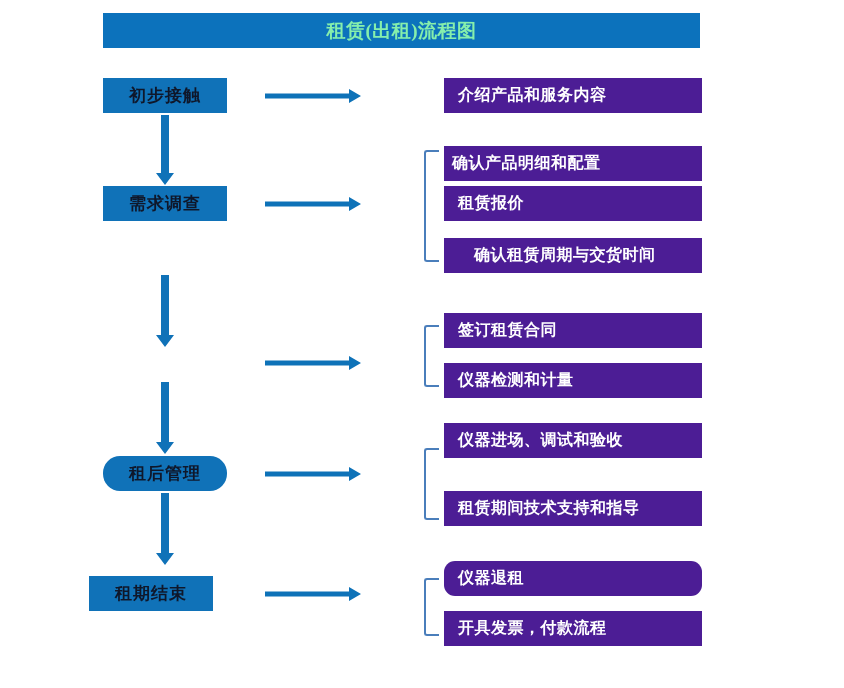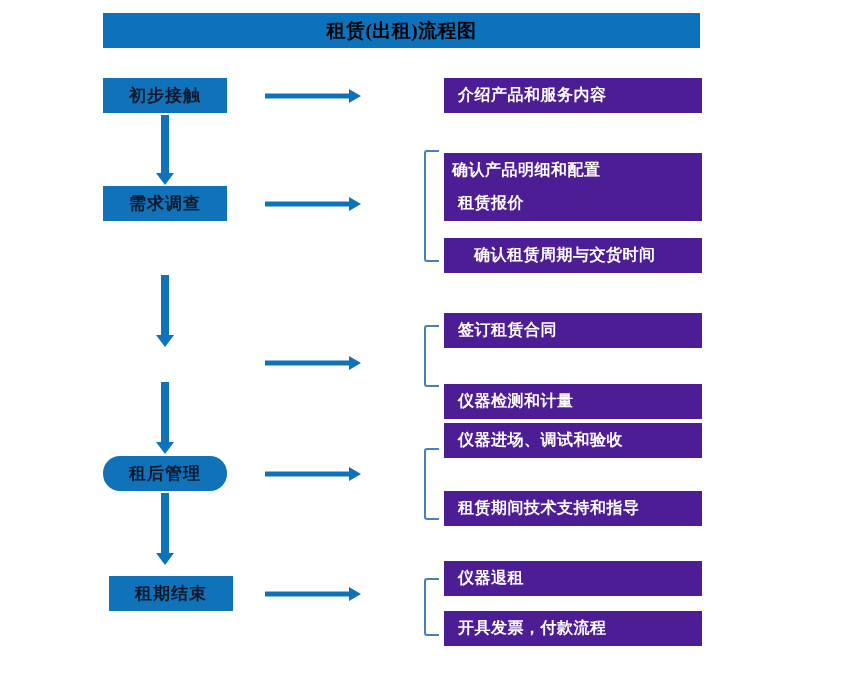--- a/index.html
+++ b/index.html
@@ -19,21 +19,21 @@
   }
 
   
   .title-bar {
     position: absolute;
     left: 103px;
     top: 13px;
     width: 597px;
     height: 35px;
     background: #0C72BC;
-    color: #000000;
+    color: #86efac;
     font-size: 19px;
     font-weight: bold;
     display: flex;
     align-items: center;
     justify-content: center;
     letter-spacing: 0.5px;
   }
 
   
   .stage-box {
@@ -109,61 +109,61 @@
   </svg>
 
   <div class="stage-box" style="left:103px; top:186px;">需求调查</div>
 
   <svg class="arrow-right" style="left:265px; top:196px;" viewBox="0 0 96 16">
     <path d="M0 5.5 H84 V1 L96 8 L84 15 V10.5 H0 Z" fill="#0E72B8"></path>
   </svg>
 
   <div class="bracket" style="top:150px; height:112px;"></div>
 
-  <div class="detail-box" style="top:153px;padding-left:8px;">确认产品明细和配置</div>
+  <div class="detail-box" style="top:146px;padding-left:8px;">确认产品明细和配置</div>
   <div class="detail-box" style="top:186px;">租赁报价</div>
   <div class="detail-box" style="top:238px;padding-left:30px;">确认租赁周期与交货时间</div>
 
   <svg class="arrow-down" style="left:156px; top:275px; height:72px;" viewBox="0 0 18 72" preserveAspectRatio="none">
     <path d="M5 0 H13 V60 H18 L9 72 L0 60 H5 Z" fill="#1072B8"></path>
   </svg>
 
 
   <svg class="arrow-right" style="left:265px; top:355px;" viewBox="0 0 96 16">
     <path d="M0 5.5 H84 V1 L96 8 L84 15 V10.5 H0 Z" fill="#0E72B8"></path>
   </svg>
 
   <div class="bracket" style="top:325px; height:62px;"></div>
 
   <div class="detail-box" style="top:313px;">签订租赁合同</div>
-  <div class="detail-box" style="top:384px;">仪器检测和计量</div>
+  <div class="detail-box" style="top:363px;">仪器检测和计量</div>
 
   <svg class="arrow-down" style="left:156px; top:382px; height:72px;" viewBox="0 0 18 72" preserveAspectRatio="none">
     <path d="M5 0 H13 V60 H18 L9 72 L0 60 H5 Z" fill="#1072B8"></path>
   </svg>
 
   <div class="stage-box" style="left:103px; top:456px;border-radius:17px;">租后管理</div>
 
   <svg class="arrow-right" style="left:265px; top:466px;" viewBox="0 0 96 16">
     <path d="M0 5.5 H84 V1 L96 8 L84 15 V10.5 H0 Z" fill="#0E72B8"></path>
   </svg>
 
   <div class="bracket" style="top:448px; height:72px;"></div>
 
   <div class="detail-box" style="top:423px;">仪器进场、调试和验收</div>
   <div class="detail-box" style="top:491px;">租赁期间技术支持和指导</div>
 
   <svg class="arrow-down" style="left:156px; top:493px; height:72px;" viewBox="0 0 18 72" preserveAspectRatio="none">
     <path d="M5 0 H13 V60 H18 L9 72 L0 60 H5 Z" fill="#1072B8"></path>
   </svg>
 
-  <div class="stage-box" style="left:109px; top:576px;">租期结束</div>
+  <div class="stage-box" style="left:89px; top:576px;">租期结束</div>
 
   <svg class="arrow-right" style="left:265px; top:586px;" viewBox="0 0 96 16">
     <path d="M0 5.5 H84 V1 L96 8 L84 15 V10.5 H0 Z" fill="#0E72B8"></path>
   </svg>
 
   <div class="bracket" style="top:578px; height:58px;"></div>
 
-  <div class="detail-box" style="top:561px;">仪器退租</div>
+  <div class="detail-box" style="top:561px;border-radius:11px;">仪器退租</div>
   <div class="detail-box" style="top:611px;">开具发票，付款流程</div>
 
 </div>
 
 </body></html>

